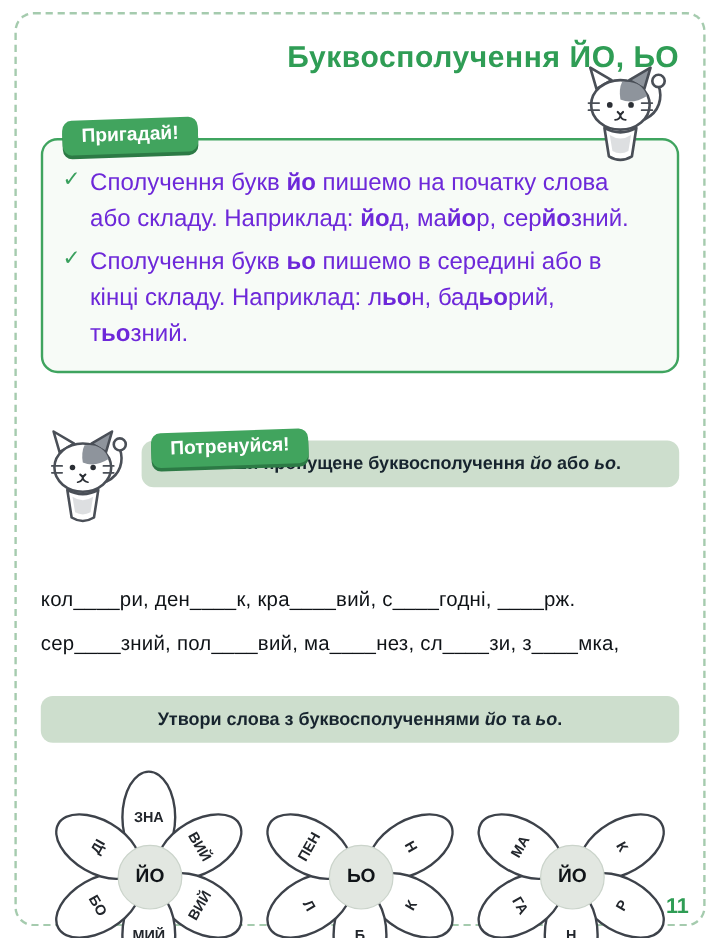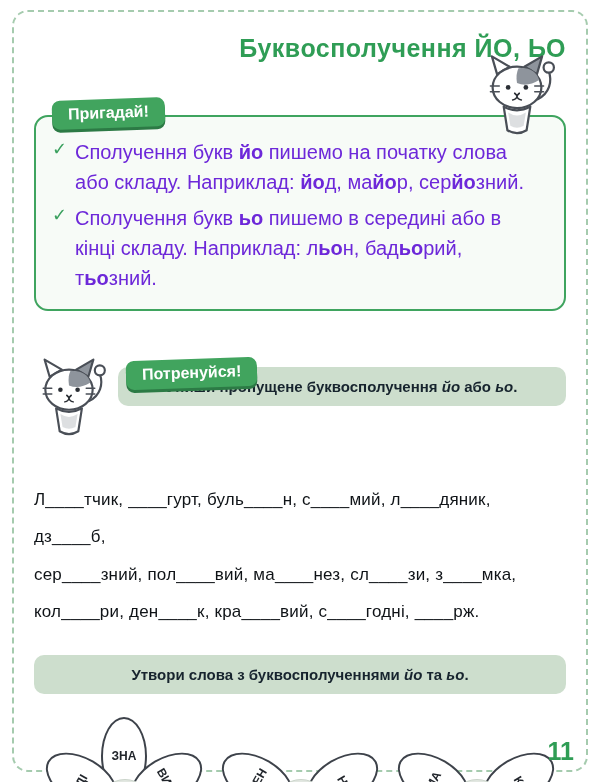--- a/index.html
+++ b/index.html
@@ -61,21 +61,21 @@
   .p3{transform:rotate(180deg) translateY(-49px);}
   .p4{transform:rotate(240deg) translateY(-49px);}
   .p5{transform:rotate(300deg) translateY(-49px);}
   .p2 span,.p3 span,.p4 span{transform:rotate(180deg);}
   .fcenter{
     position:absolute;left:50%;top:50%;width:52px;height:52px;margin:-26px 0 0 -26px;
     background:#e2e7e1;border:1px solid #cbd4cb;border-radius:50%;z-index:3;
     display:flex;align-items:center;justify-content:center;font-weight:bold;font-size:16px;color:#101418;
   }
 
-  .page-num{position:absolute;right:26px;bottom:16px;color:#2f9d55;font-weight:bold;font-size:25px;}
+  .page-num{position:absolute;right:26px;bottom:16px;color:#2f9d55;font-weight:bold;font-size:18px;}
 </style>
 </head>
 <body>
 
 <svg width="0" height="0" style="position:absolute" aria-hidden="true">
   <symbol id="cat" viewBox="0 0 120 130">
     <path d="M88 68 C104 60 108 44 103 30" fill="none" stroke="#4a4f57" stroke-width="3" stroke-linecap="round"></path>
     <circle cx="103" cy="25" r="7" fill="#fff" stroke="#4a4f57" stroke-width="3"></circle>
     <path d="M33 34 L26 10 L50 24 Z" fill="#fff" stroke="#4a4f57" stroke-width="3" stroke-linejoin="round"></path>
     <path d="M87 34 L94 10 L70 24 Z" fill="#8e949c" stroke="#4a4f57" stroke-width="3" stroke-linejoin="round"></path>
@@ -116,23 +116,22 @@
 
   <div class="practice">
     <svg class="cat cat2" viewBox="0 0 120 130">
         <use href="#cat"></use>
       </svg>
     <div class="badge">Потренуйся!</div>
     <div class="bar bar1"><span>Упиши пропущене буквосполучення </span><span class="rt-i">йо</span><span> або </span><span class="rt-i">ьо</span><span>.</span></div>
   </div>
 
   <div class="exercise">
-    <div>Л____тчик, ____гурт, буль____н, с____мий, л____дяник, дз____б,</div>
+    <div>кол____ри, ден____к, кра____вий, с____годні, ____рж.</div>
     <div>сер____зний, пол____вий, ма____нез, сл____зи, з____мка,</div>
-    <div>кол____ри, ден____к, кра____вий, с____годні, ____рж.</div>
   </div>
 
   <div class="bar bar2"><span>Утвори слова з буквосполученнями </span><span class="rt-i">йо</span><span> та </span><span class="rt-i">ьо</span><span>.</span></div>
 
   <div class="flowers">
 
     <div class="flower">
       <div class="petal p0">
           <span>ЗНА</span>
         </div>

